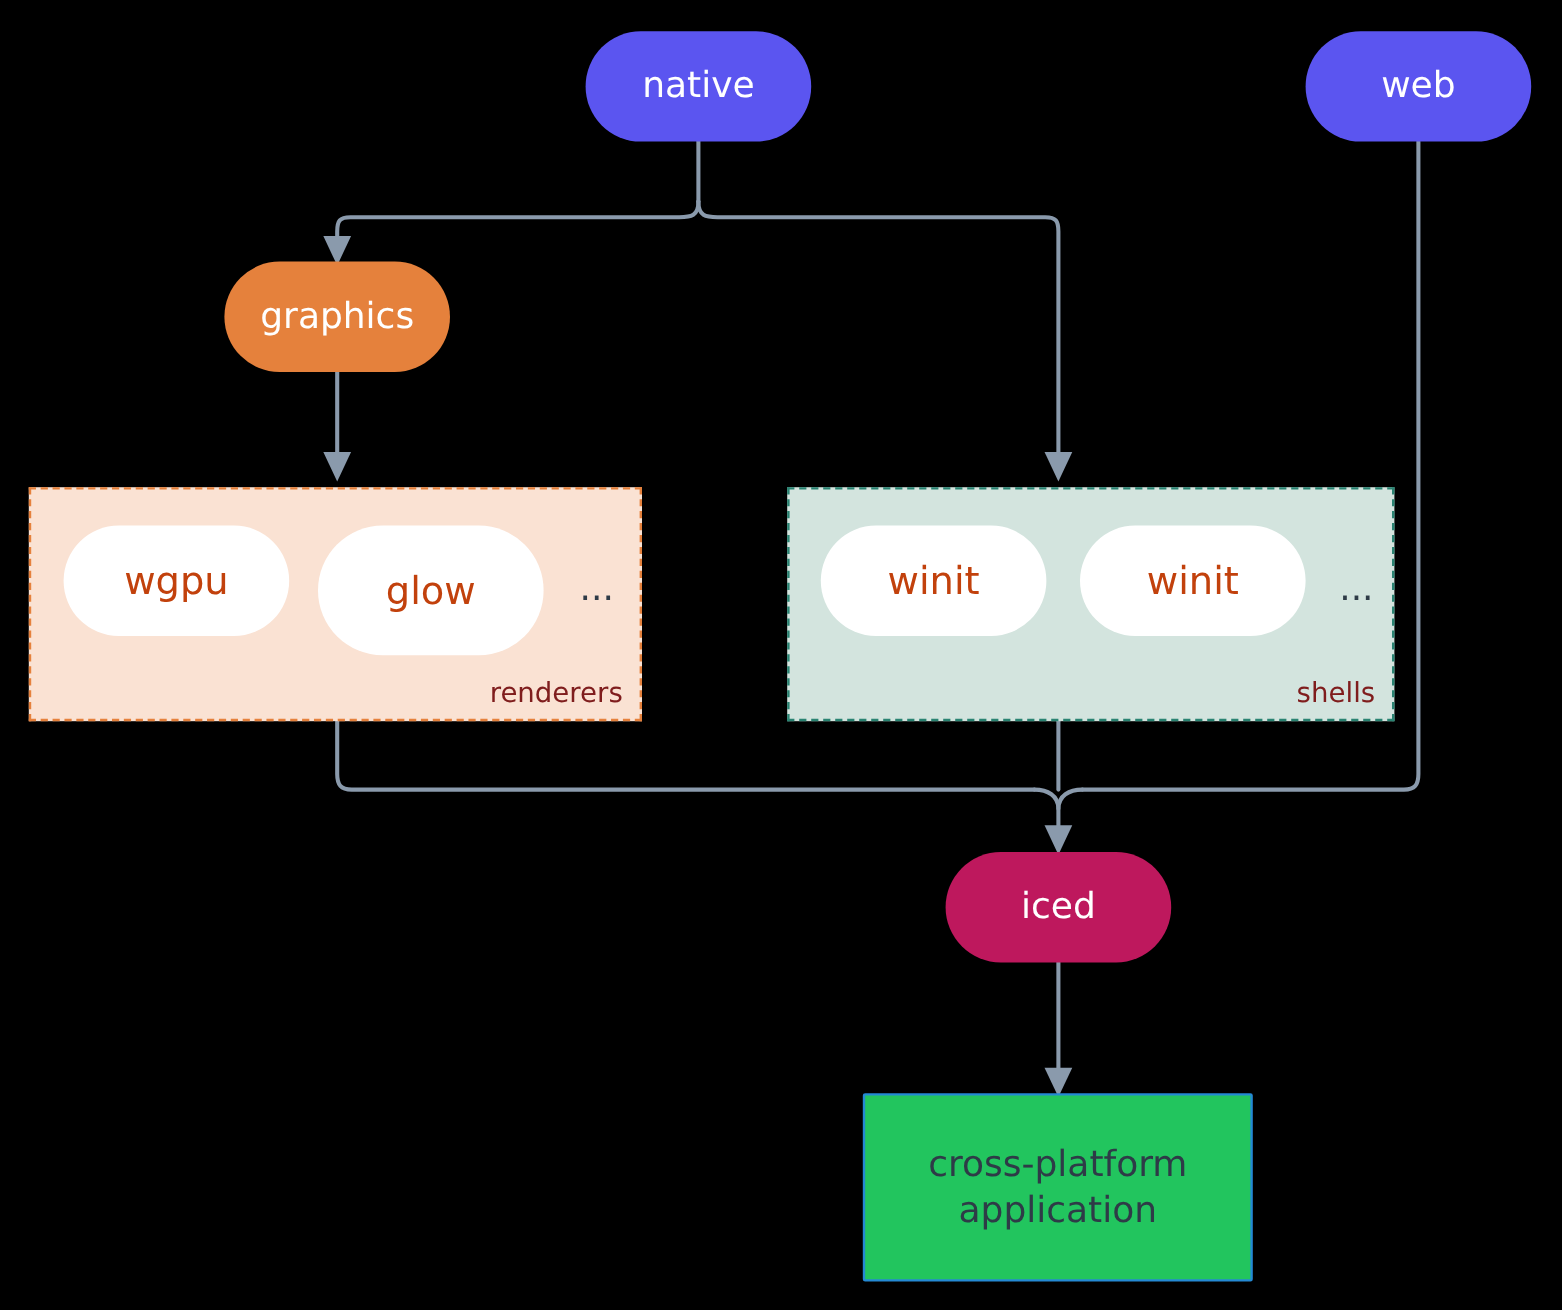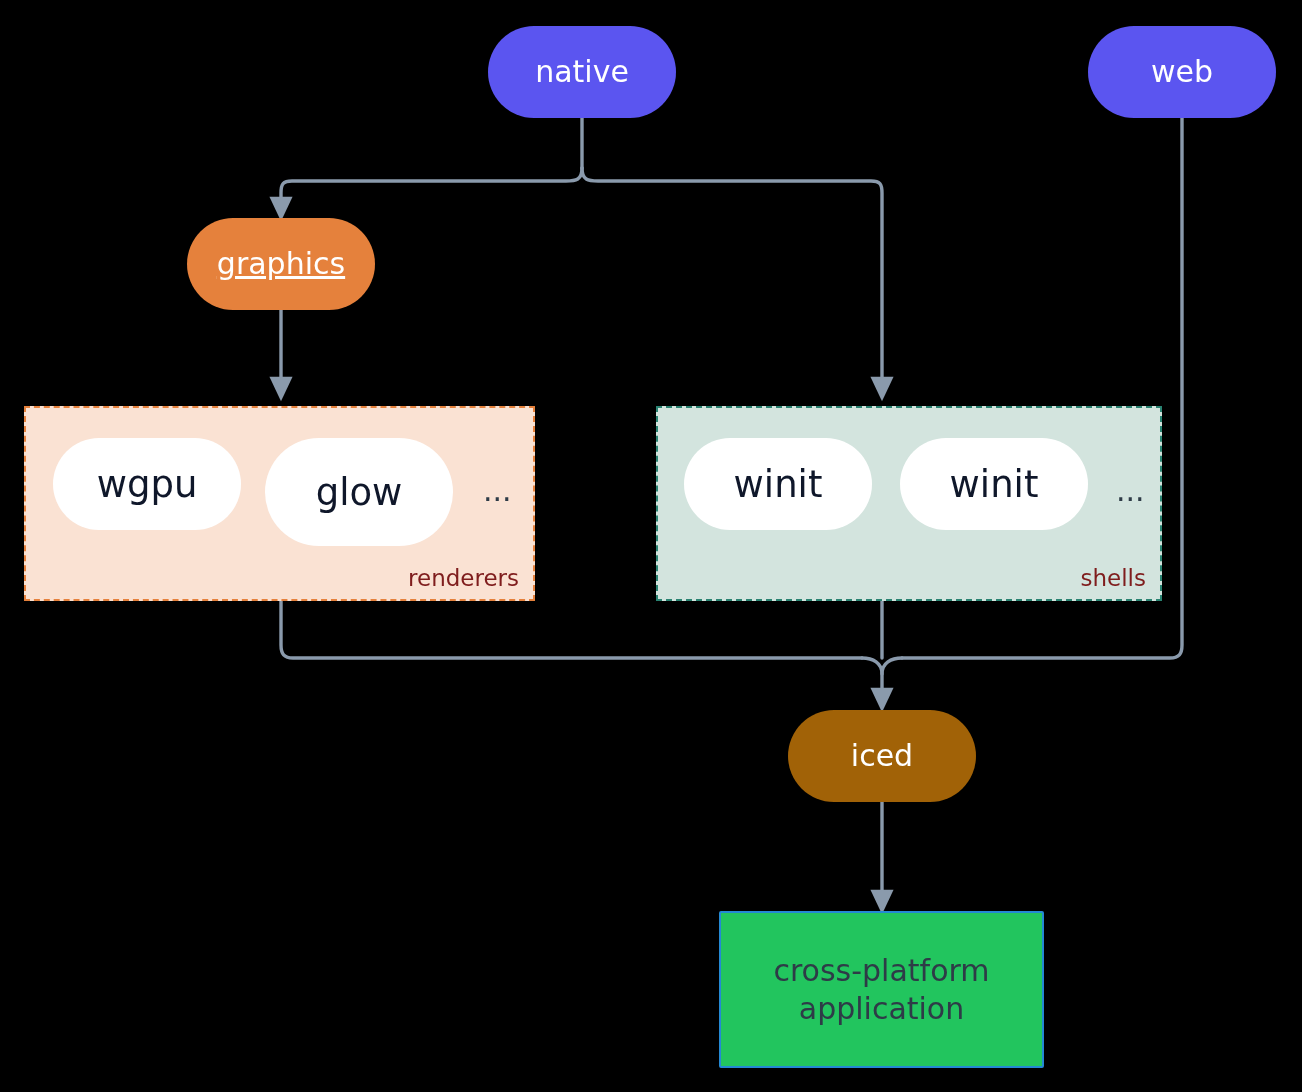--- a/index.html
+++ b/index.html
@@ -39,21 +39,21 @@
 
   
   .pill {
     border-radius: 999px;
     color: #ffffff;
     font-size: 30px;
   }
   .pill-native  { background: #5B55F0; }
   .pill-web     { background: #5B55F0; }
   .pill-graphics{ background: #E5813C; }
-  .pill-iced    { background: #a16207; }
+  .pill-iced    { background: #be185d; }
 
   
   .group {
     position: absolute;
     box-sizing: border-box;
     border-style: dashed;
     border-width: 2px;
   }
   .group-renderers {
     background: #FAE2D3;
@@ -73,22 +73,22 @@
   }
 
   
   .inner-pill {
     position: absolute;
     display: flex;
     align-items: center;
     justify-content: center;
     background: #ffffff;
     border-radius: 999px;
-    color: #0f172a;
-    font-size: 37px;
+    color: #c2410c;
+    font-size: 32px;
     box-sizing: border-box;
   }
   .ellipsis {
     position: absolute;
     font-size: 30px;
     color: #2E3B47;
     line-height: 1;
   }
 
   
@@ -137,21 +137,21 @@
   </svg>
 
   <div class="node pill pill-native" style="left:488px; top:26px; width:188px; height:92px;">
     <span>native</span>
   </div>
 
   <div class="node pill pill-web" style="left:1088px; top:26px; width:188px; height:92px;">
     <span>web</span>
   </div>
 
-  <div class="node pill pill-graphics" style="left:187px; top:218px; width:188px; height:92px;text-decoration:underline;">
+  <div class="node pill pill-graphics" style="left:187px; top:218px; width:188px; height:92px;">
     <span>graphics</span>
   </div>
 
   <div class="group group-renderers" style="left:24px; top:406px; width:511px; height:195px;">
     <div class="inner-pill" style="left:27px; top:30px; width:188px; height:92px;">
       <span>wgpu</span>
     </div>
     <div class="inner-pill" style="left:239px; top:30px; width:188px; height:108px;">
       <span>glow</span>
     </div>

